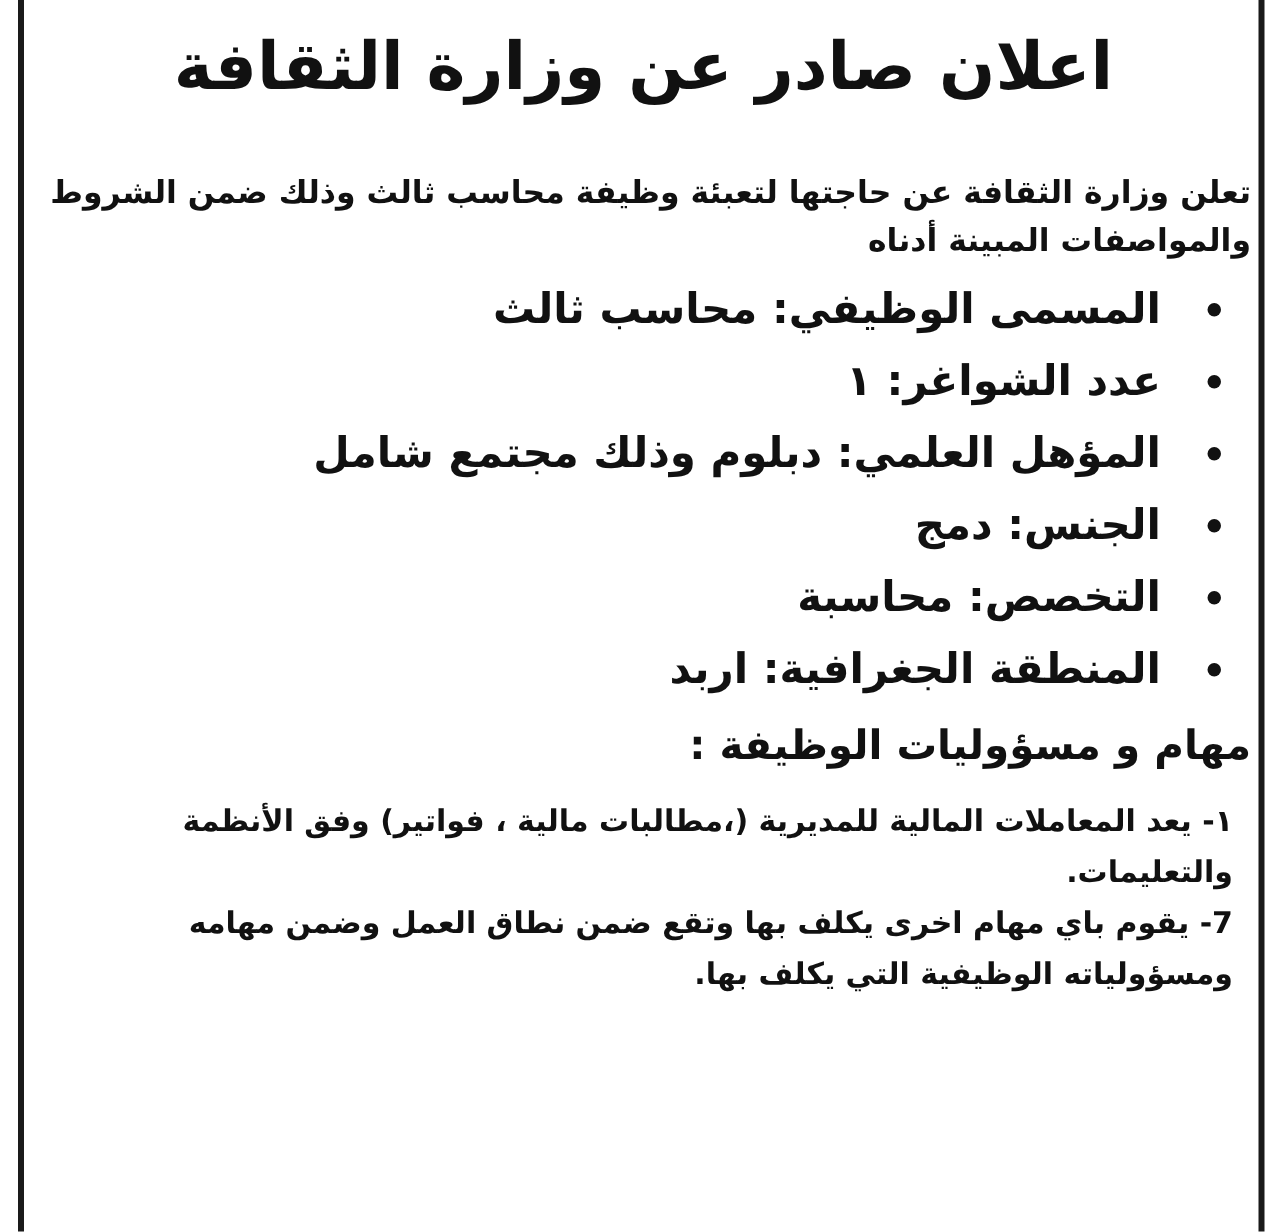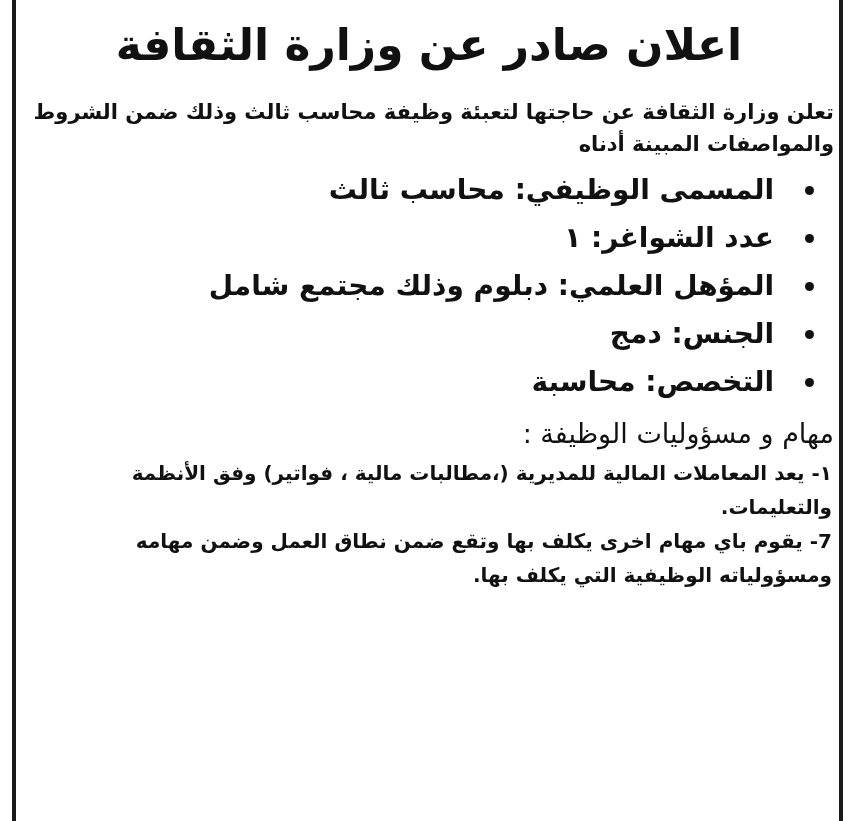--- a/index.html
+++ b/index.html
@@ -38,21 +38,21 @@
       font-size: 44px;
       font-weight: bold;
       line-height: 82px;
       margin: 4px 0 0 0;
       letter-spacing: 1px;
     }
     .intro {
       font-size: 21px;
       font-weight: bold;
       line-height: 32px;
-      margin-top: 10px;
+      margin-top: 26px;
     }
     .bullets {
       list-style: none;
       margin: 6px 0 0 0;
       padding: 0 0 0 0;
     }
     .bullets li {
       position: relative;
       font-size: 28px;
       font-weight: bold;
@@ -63,26 +63,26 @@
       position: absolute;
       right: 20px;
       top: 20px;
       width: 9px;
       height: 9px;
       background: #111111;
       border-radius: 50%;
     }
     .duties-heading {
       font-size: 27px;
-      font-weight: normal;
+      font-weight: bold;
       line-height: 40px;
       margin-top: 8px;
     }
     .duties {
-      margin: 2px;
+      margin: 12px;
       padding: 0;
       list-style: none;
     }
     .duties li {
       font-size: 20px;
       font-weight: bold;
       line-height: 34px;
     }
   </style>
 </head>
@@ -114,20 +114,25 @@
     <li>
       <span class="dot"></span>
       <span>الجنس:</span>
       <span>دمج</span>
     </li>
     <li>
       <span class="dot"></span>
       <span>التخصص:</span>
       <span>محاسبة</span>
     </li>
+    <li>
+      <span class="dot"></span>
+      <span>المنطقة الجغرافية:</span>
+      <span>اربد</span>
+    </li>
   </ul>
 
   <div class="duties-heading">مهام و مسؤوليات الوظيفة :</div>
 
   <ol class="duties">
     <li>١- يعد المعاملات المالية للمديرية (،مطالبات مالية ، فواتير) وفق الأنظمة والتعليمات.</li>
     <li>7- يقوم باي مهام اخرى يكلف بها وتقع ضمن نطاق العمل وضمن مهامه ومسؤولياته الوظيفية التي يكلف بها.</li>
   </ol>
 </div>
 

